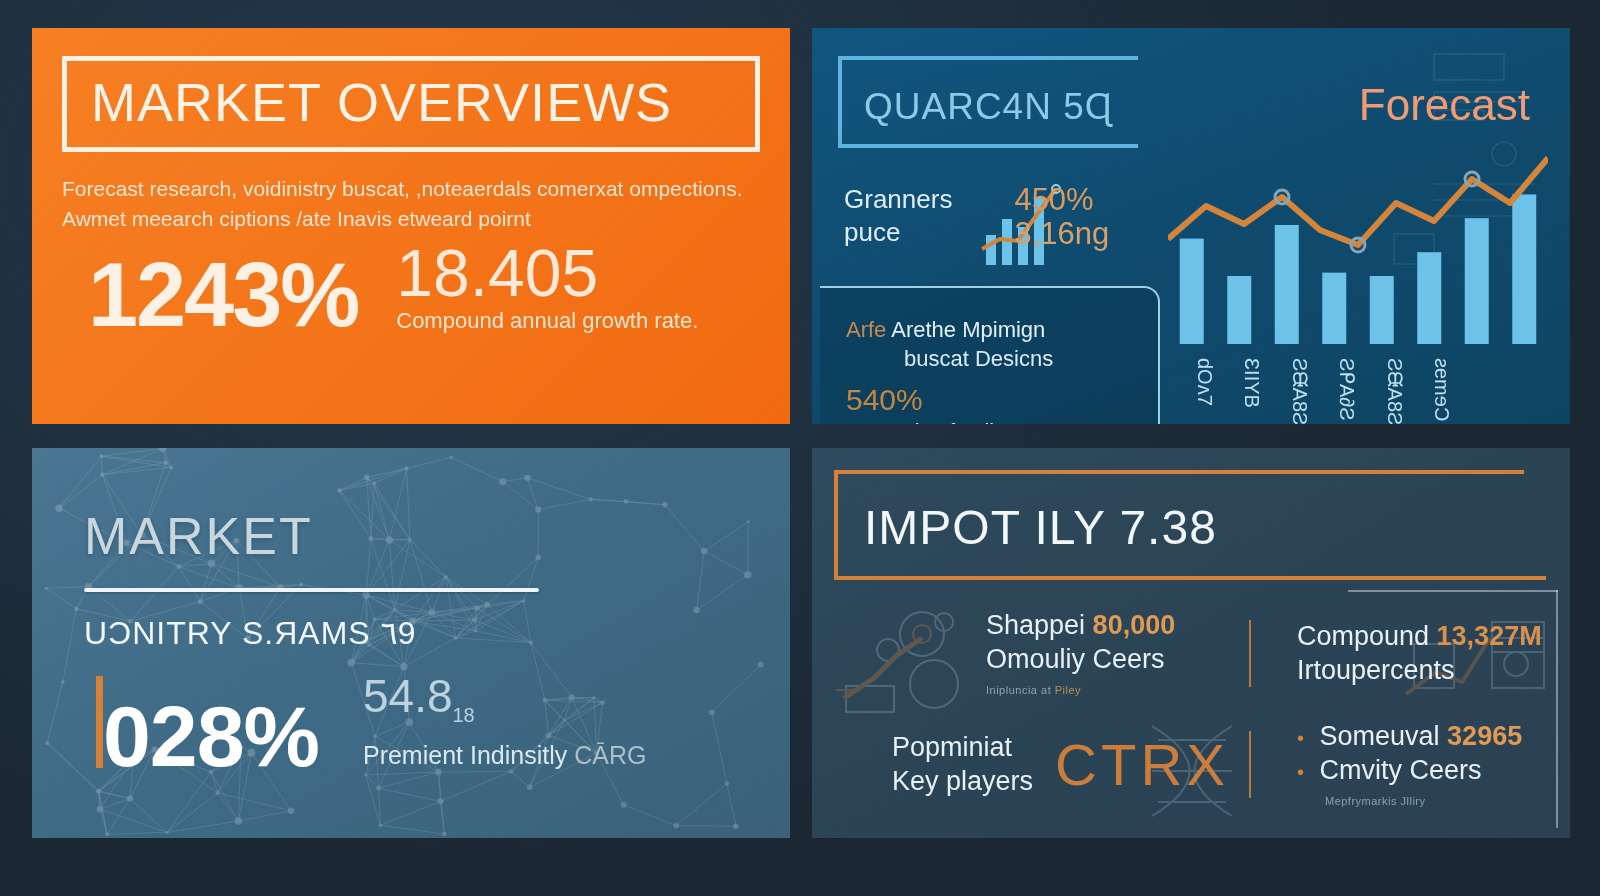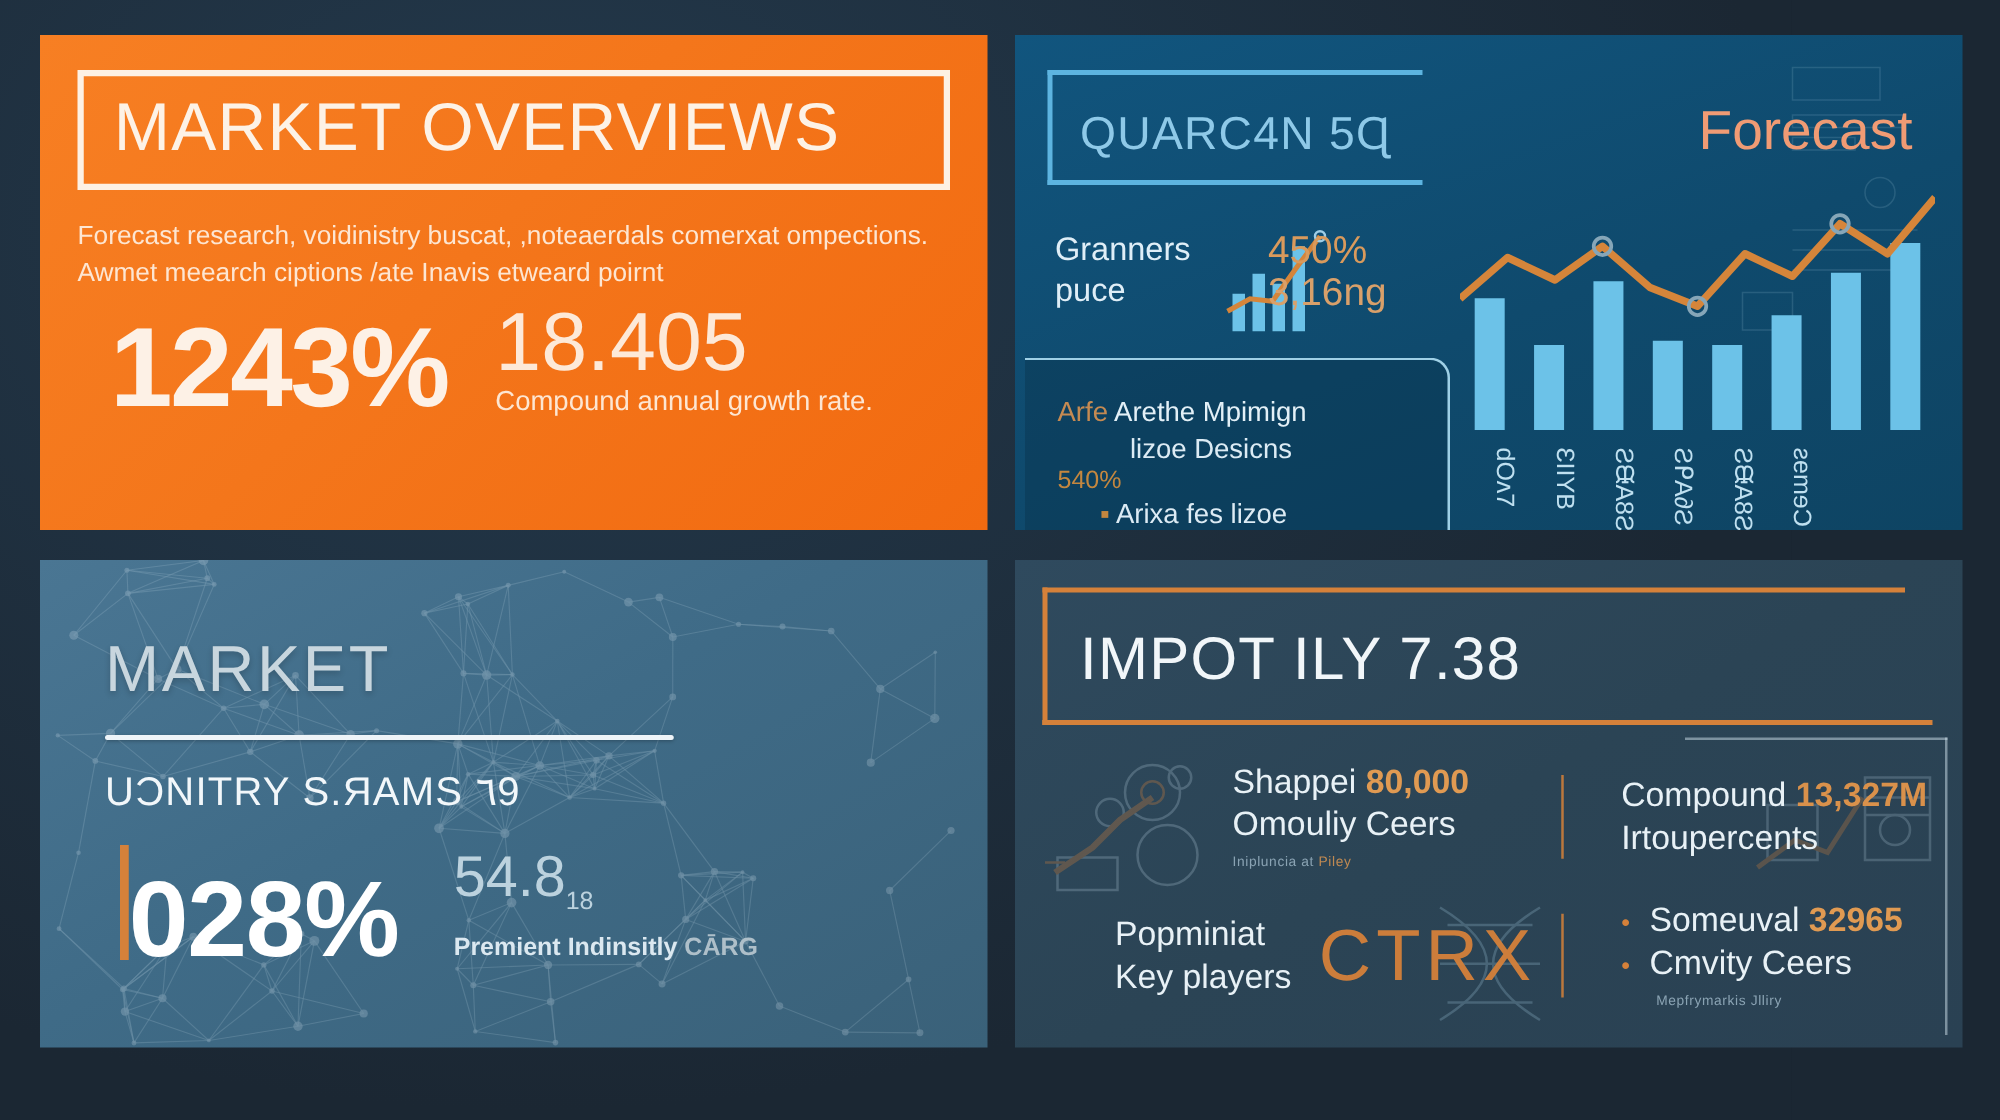--- a/index.html
+++ b/index.html
@@ -81,21 +81,21 @@
   .c2 .panel{
     position:absolute;left:8px;top:258px;width:340px;bottom:-6px;
     border-top:2px solid #9fd0e6;border-right:2px solid #9fd0e6;
     border-top-right-radius:16px;
     background:rgba(10,47,70,.35);
     box-sizing:border-box;padding:28px 18px 0 26px;
   }
   .c2 .panel .l1{font-size:22px;color:#e3f0f7;line-height:1.3;}
   .c2 .panel .l1 .amber{color:#c58a52;}
   .c2 .panel .l2{font-size:22px;color:#dcebf4;line-height:1.3;margin-left:58px;}
-  .c2 .panel .l3{font-size:20px;color:#c4873f;}
+  .c2 .panel .l3{font-size:30px;color:#c4873f;margin-top:10px;}
   .c2 .panel .l4{font-size:22px;color:#dcebf4;margin-left:34px;margin-top:2px;}
   .c2 .panel .dot{color:#c4873f;}
 
   .chartwrap{position:absolute;right:22px;bottom:0;width:380px;height:330px;}
 
   
   .c3{background:linear-gradient(150deg,#4a7693 0%,#3f6b87 45%,#3a6179 100%);}
   .c3 .inner{position:relative;z-index:2;padding:62px 0 0 52px;}
   .c3 .h{
     font-size:52px;color:#c8d6de;letter-spacing:2px;font-weight:400;line-height:1;
@@ -109,21 +109,21 @@
     font-size:32px;color:#f2f7fa;letter-spacing:1px;font-weight:300;white-space:nowrap;
   }
   .c3 .figs{
     position:absolute;left:52px;bottom:60px;right:30px;display:flex;align-items:flex-end;gap:44px;z-index:2;margin-left:12px;
   }
   .c3 .bar{width:7px;height:92px;background:#d5813a;margin-bottom:10px;}
   .c3 .bignum{font-size:86px;font-weight:700;color:#ffffff;line-height:.95;letter-spacing:-1px;}
   .c3 .sub{padding-bottom:8px;}
   .c3 .subnum{font-size:46px;color:#bcd2de;line-height:1;font-weight:300;}
   .c3 .subnum sub{font-size:20px;}
-  .c3 .subcap{font-size:20px;color:#dbe8f0;margin-top:16px;font-weight:700;}
+  .c3 .subcap{font-size:25px;color:#dbe8f0;margin-top:16px;font-weight:400;}
   .c3 .subcap .dim{color:#aebfc9;}
 
   
   .c4{background:linear-gradient(150deg,#2f4a5e 0%,#2b4455 50%,#2a4153 100%);}
   .c4 .hdrbox{
     position:absolute;left:22px;top:22px;width:690px;height:110px;
     border:4px solid #d5813a;border-right:none;box-sizing:border-box;
   }
   .c4 .hdrbox .t{
     position:absolute;left:26px;top:26px;font-size:48px;color:#f1f6f9;
@@ -214,21 +214,21 @@
           <div class="kvnum1">450%</div>
           <div class="kvnum2">3,16ng</div>
         </div>
       </div>
 
       <div class="panel">
         <div class="l1">
           <span class="amber">Arfe</span>
           <span>Arethe Mpimign</span>
         </div>
-        <div class="l2">lizoe Desicns</div>
+        <div class="l2">buscat Desicns</div>
         <div class="l3">540%</div>
         <div class="l4">
           <span class="dot">▪</span>
           <span>Arixa fes lizoe</span>
         </div>
       </div>
 
       <div class="chartwrap">
         <svg id="fcsvg" width="380" height="330" viewBox="0 0 380 330">
             <rect x="11.75" y="144.6" width="24" height="105.4" fill="#6cc2e8"></rect>

